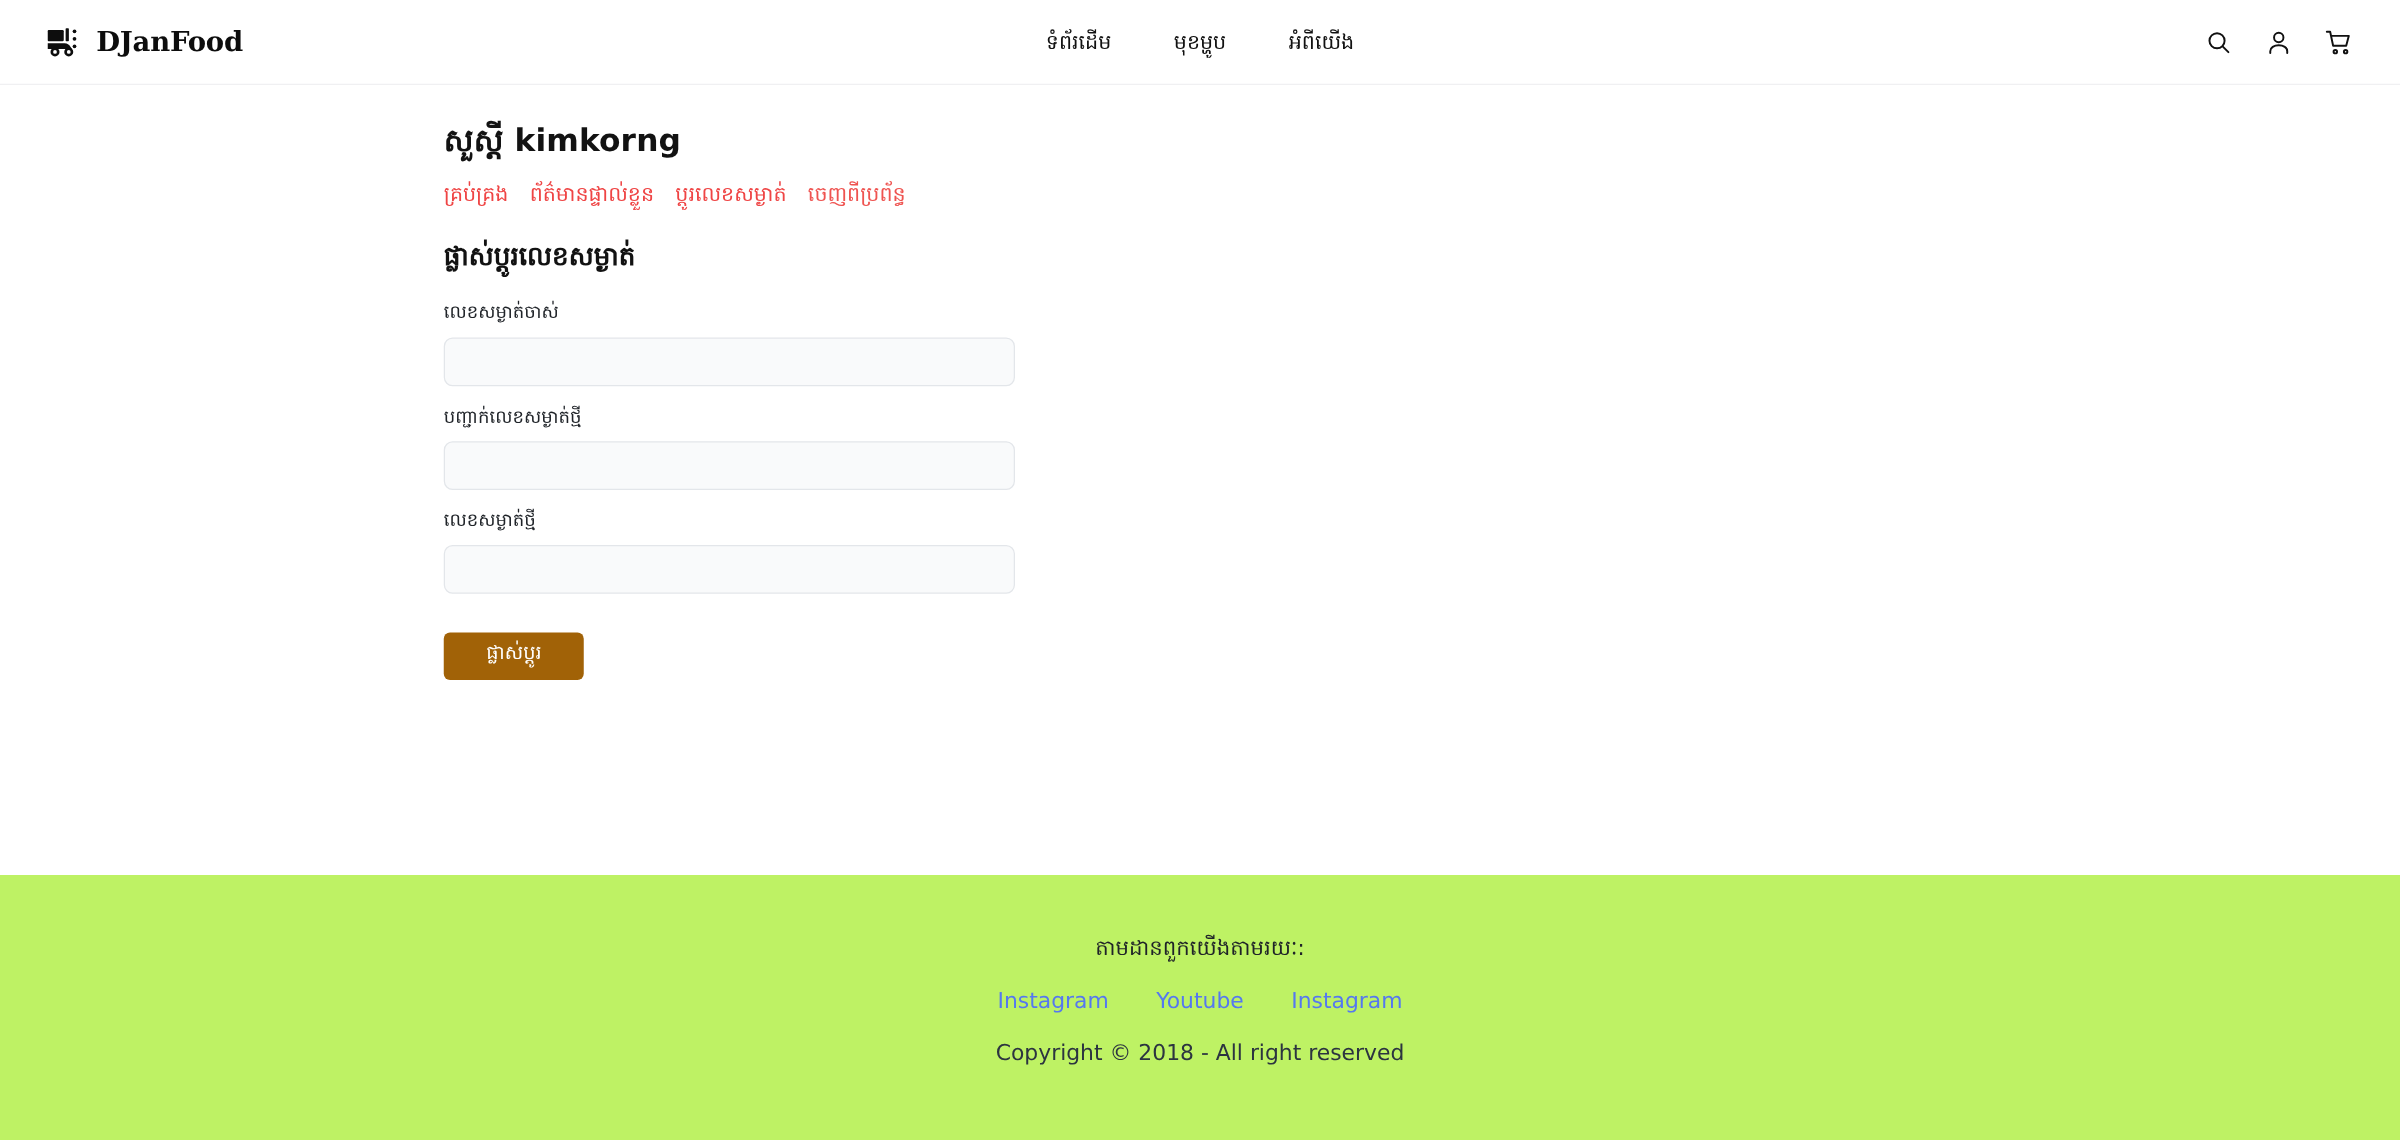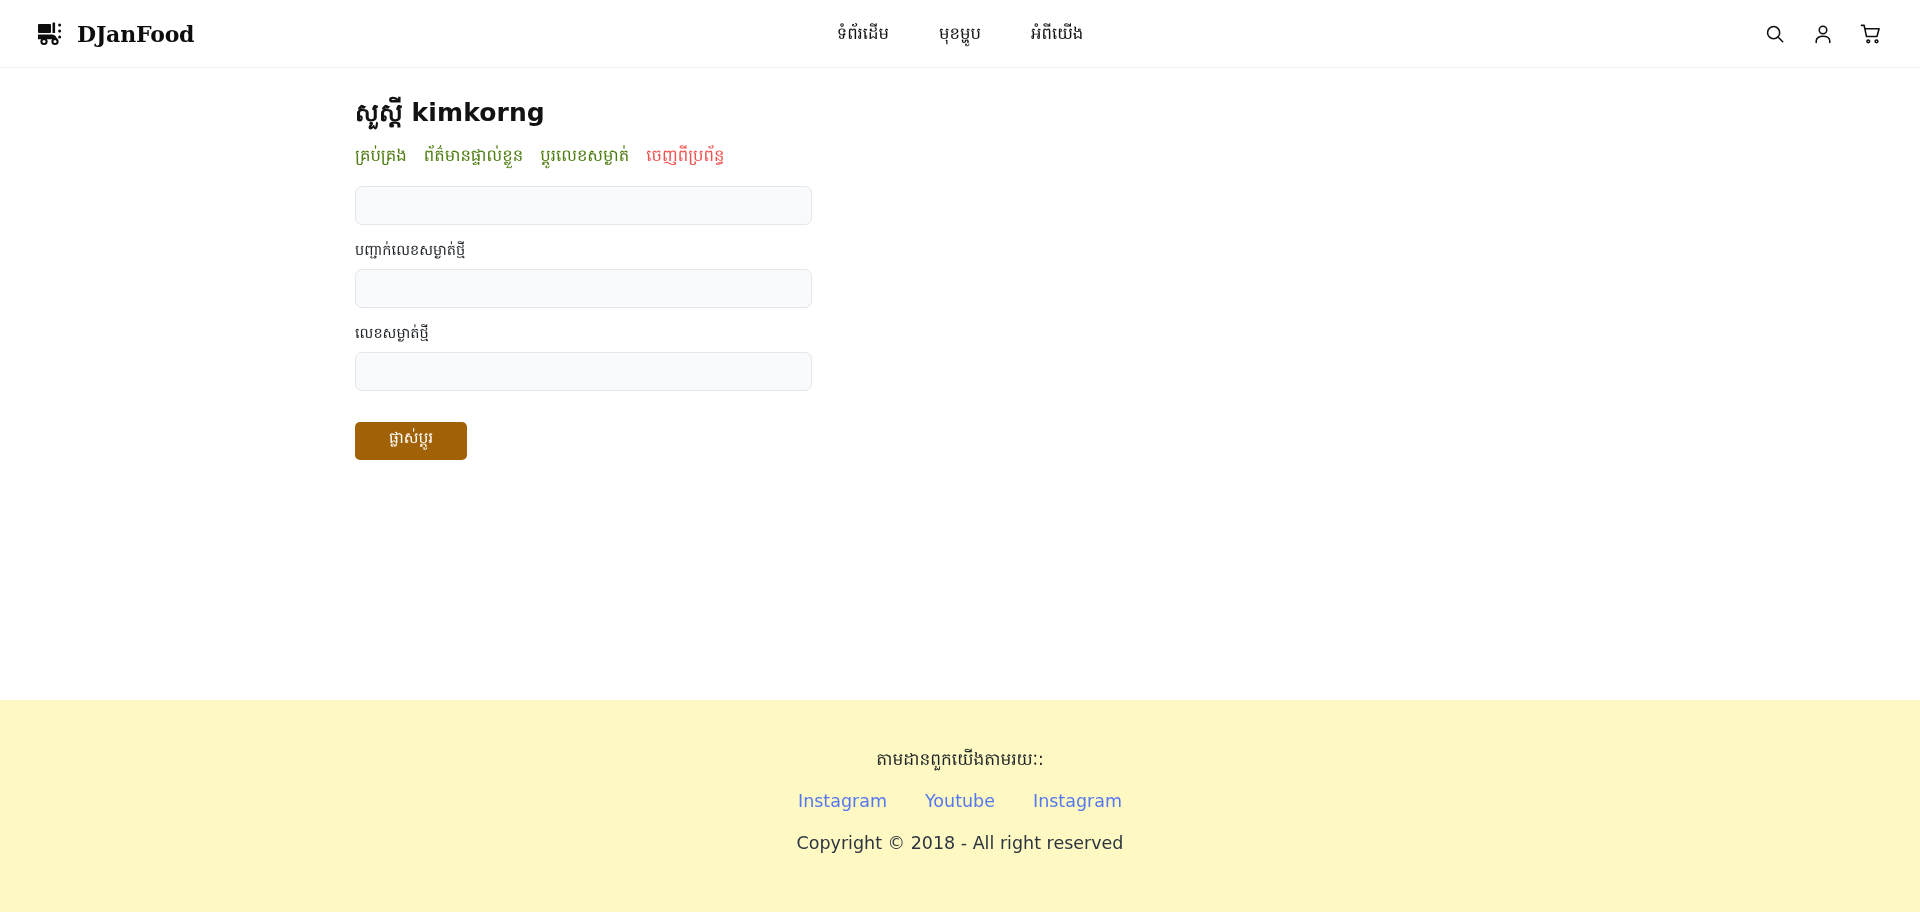--- a/index.html
+++ b/index.html
@@ -103,21 +103,21 @@
   }
 
   .account-tabs {
     display: flex;
     align-items: center;
     gap: 17px;
     margin-top: 11px;
   }
   .account-tab {
     font-size: 16.5px;
-    color: #4d7c0f;
+    color: #ef4444;
     text-decoration: none;
     cursor: pointer;
     line-height: 1.6;
     white-space: nowrap;
   }
   .account-tab.danger { color: #ef5350; }
 
   .section-title {
     margin: 20px 0 0 0;
     font-size: 21px;
@@ -163,21 +163,21 @@
     font-family: Liberation Mono, monospace;
     font-size: 15.5px;
     line-height: 1;
     padding: 10px 34px 12px;
     cursor: pointer;
   }
 
   
   .site-footer {
     height: 212px;
-    background: #fef9c3;
+    background: #bef264;
     text-align: center;
     padding-top: 46px;
   }
   .footer-follow {
     font-size: 17px;
     color: #1f2328;
     line-height: 1.6;
     margin: 0;
   }
   .footer-socials {
@@ -262,24 +262,26 @@
 
     <h1 class="greeting">សួស្តី kimkorng</h1>
 
     <nav class="account-tabs">
       <a class="account-tab" href="#">គ្រប់គ្រង</a>
       <a class="account-tab" href="#">ព័ត៌មានផ្ទាល់ខ្លួន</a>
       <a class="account-tab" href="#">ប្ដូរលេខសម្ងាត់</a>
       <a class="account-tab danger" href="#">ចេញពីប្រព័ន្ធ</a>
     </nav>
 
+    <h2 class="section-title">ផ្លាស់ប្ដូរលេខសម្ងាត់</h2>
 
     <form class="pw-form">
 
       <div class="field">
+        <label class="field-label">លេខសម្ងាត់ចាស់</label>
         <input class="field-input" type="password" placeholder="" style="">
       </div>
 
       <div class="field">
         <label class="field-label">បញ្ជាក់លេខសម្ងាត់ថ្មី</label>
         <input class="field-input" type="password" placeholder="" style="">
       </div>
 
       <div class="field">
         <label class="field-label">លេខសម្ងាត់ថ្មី</label>

